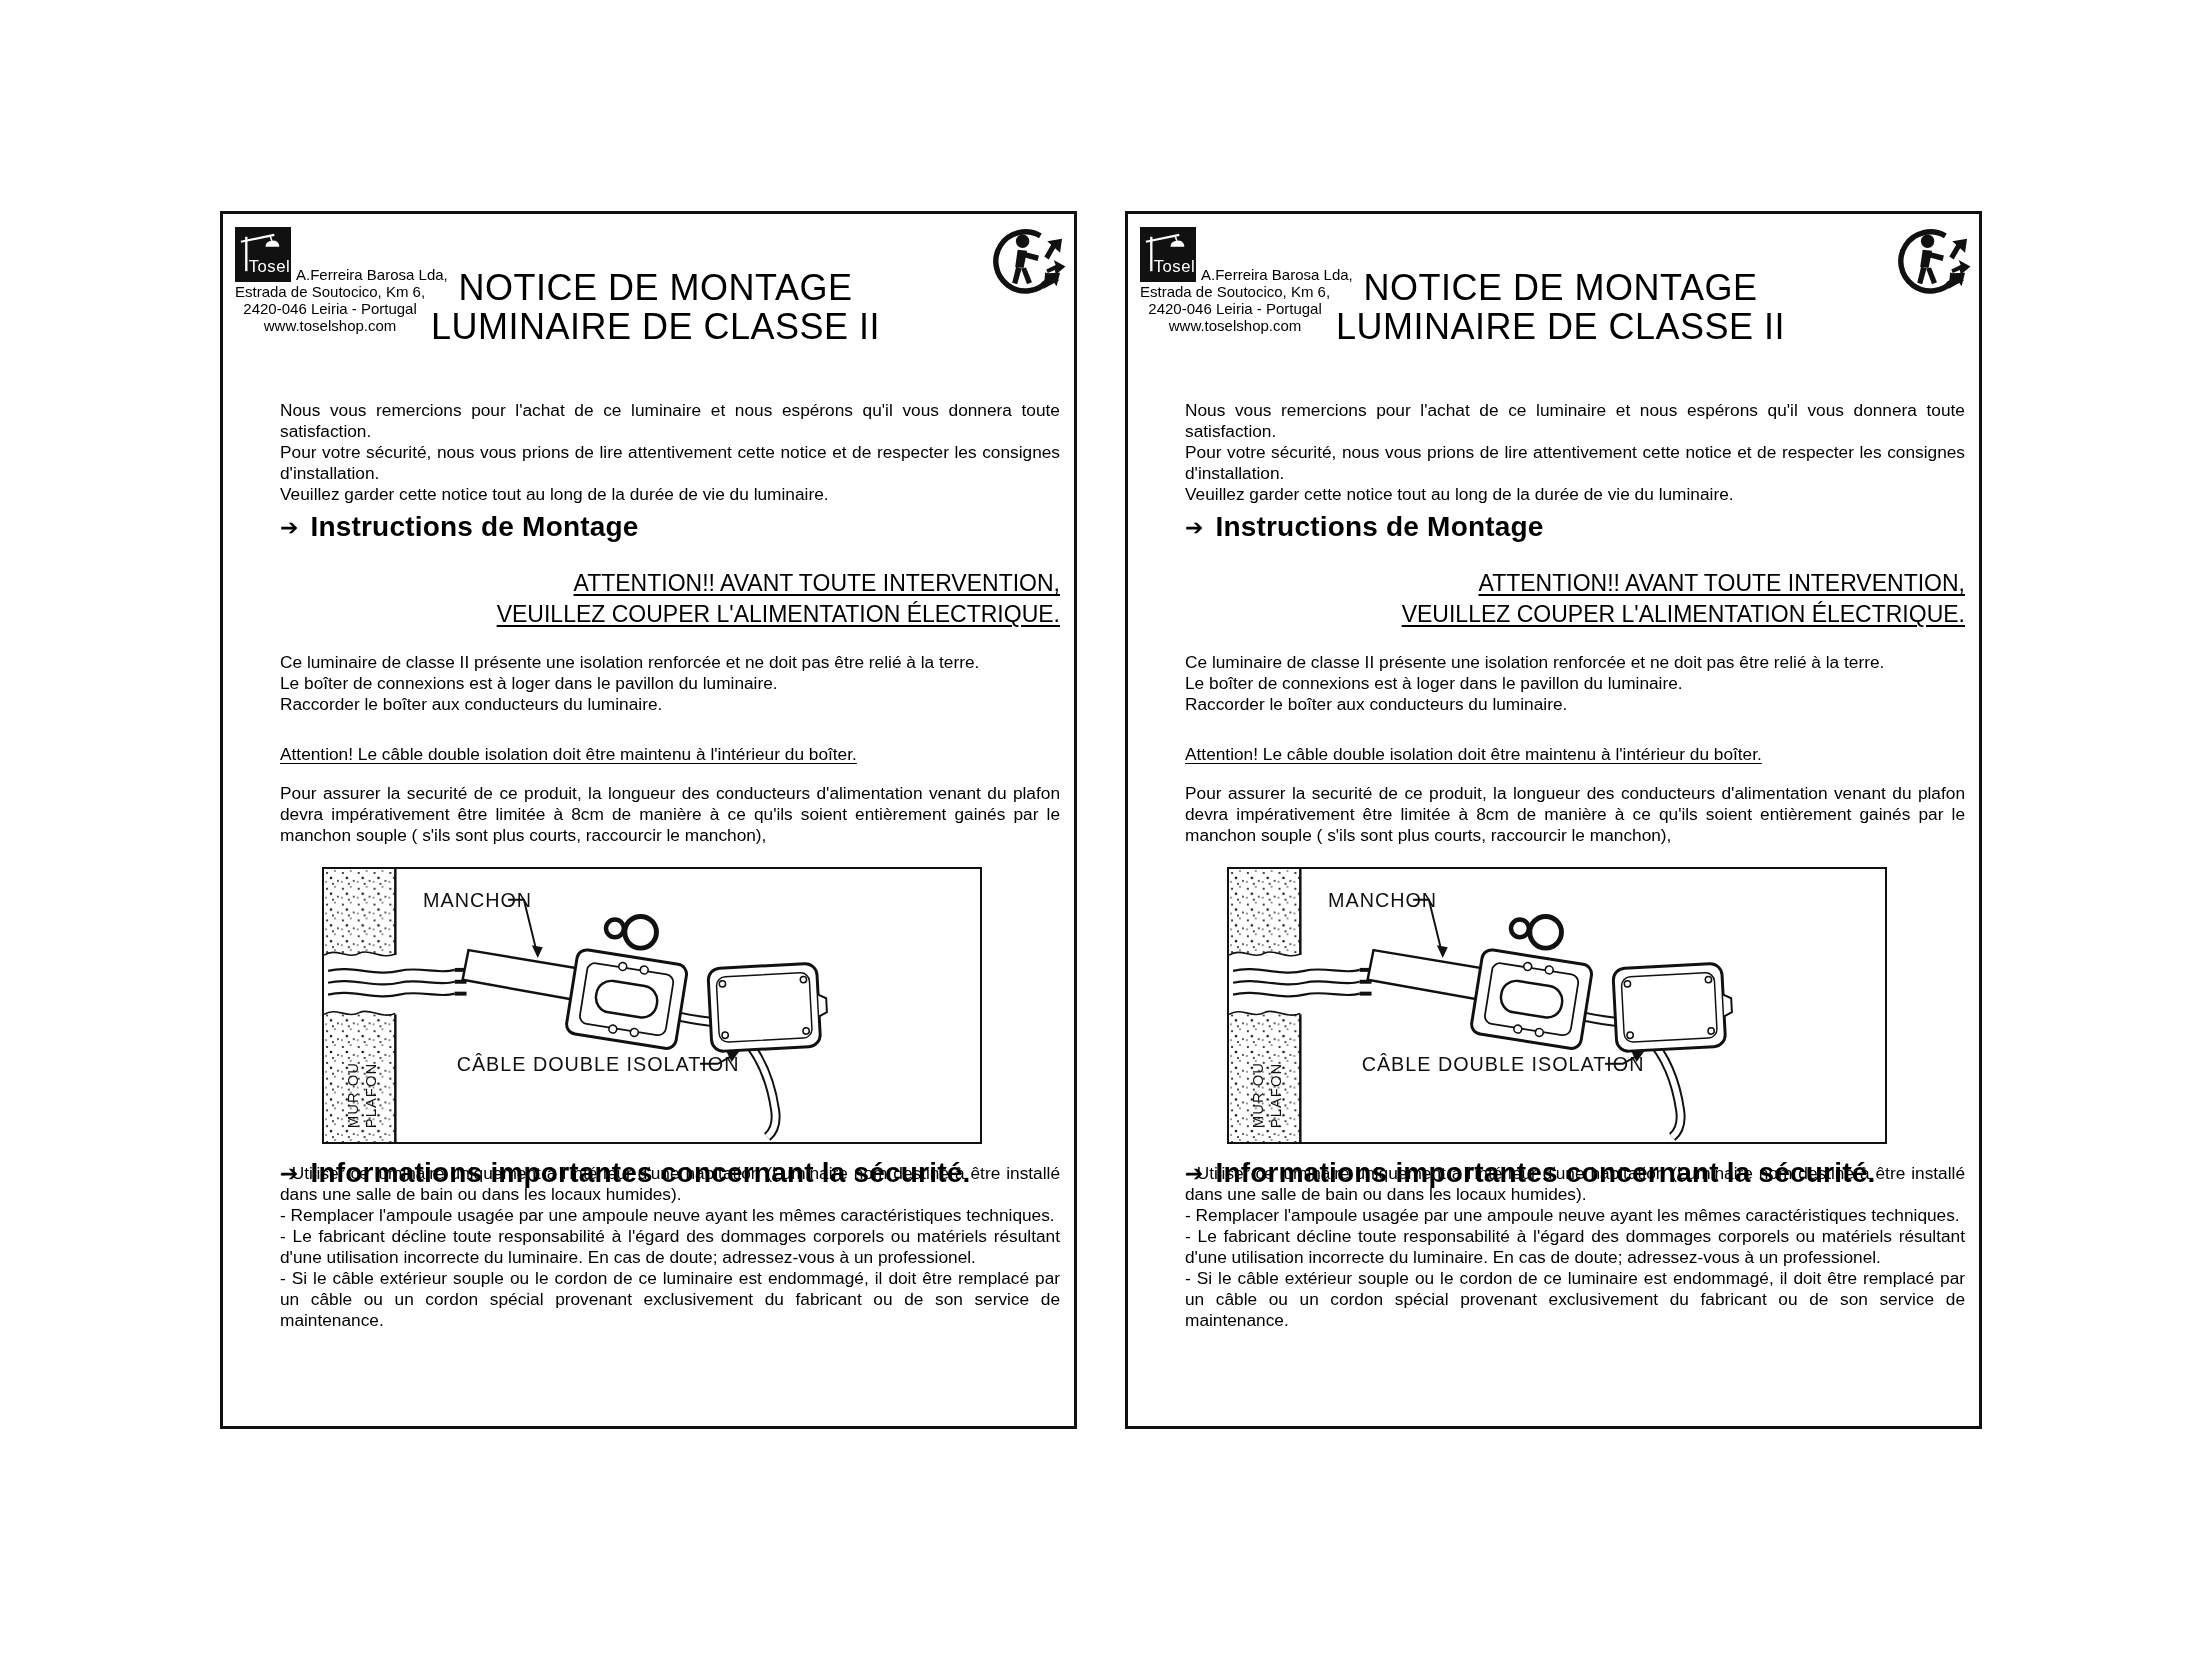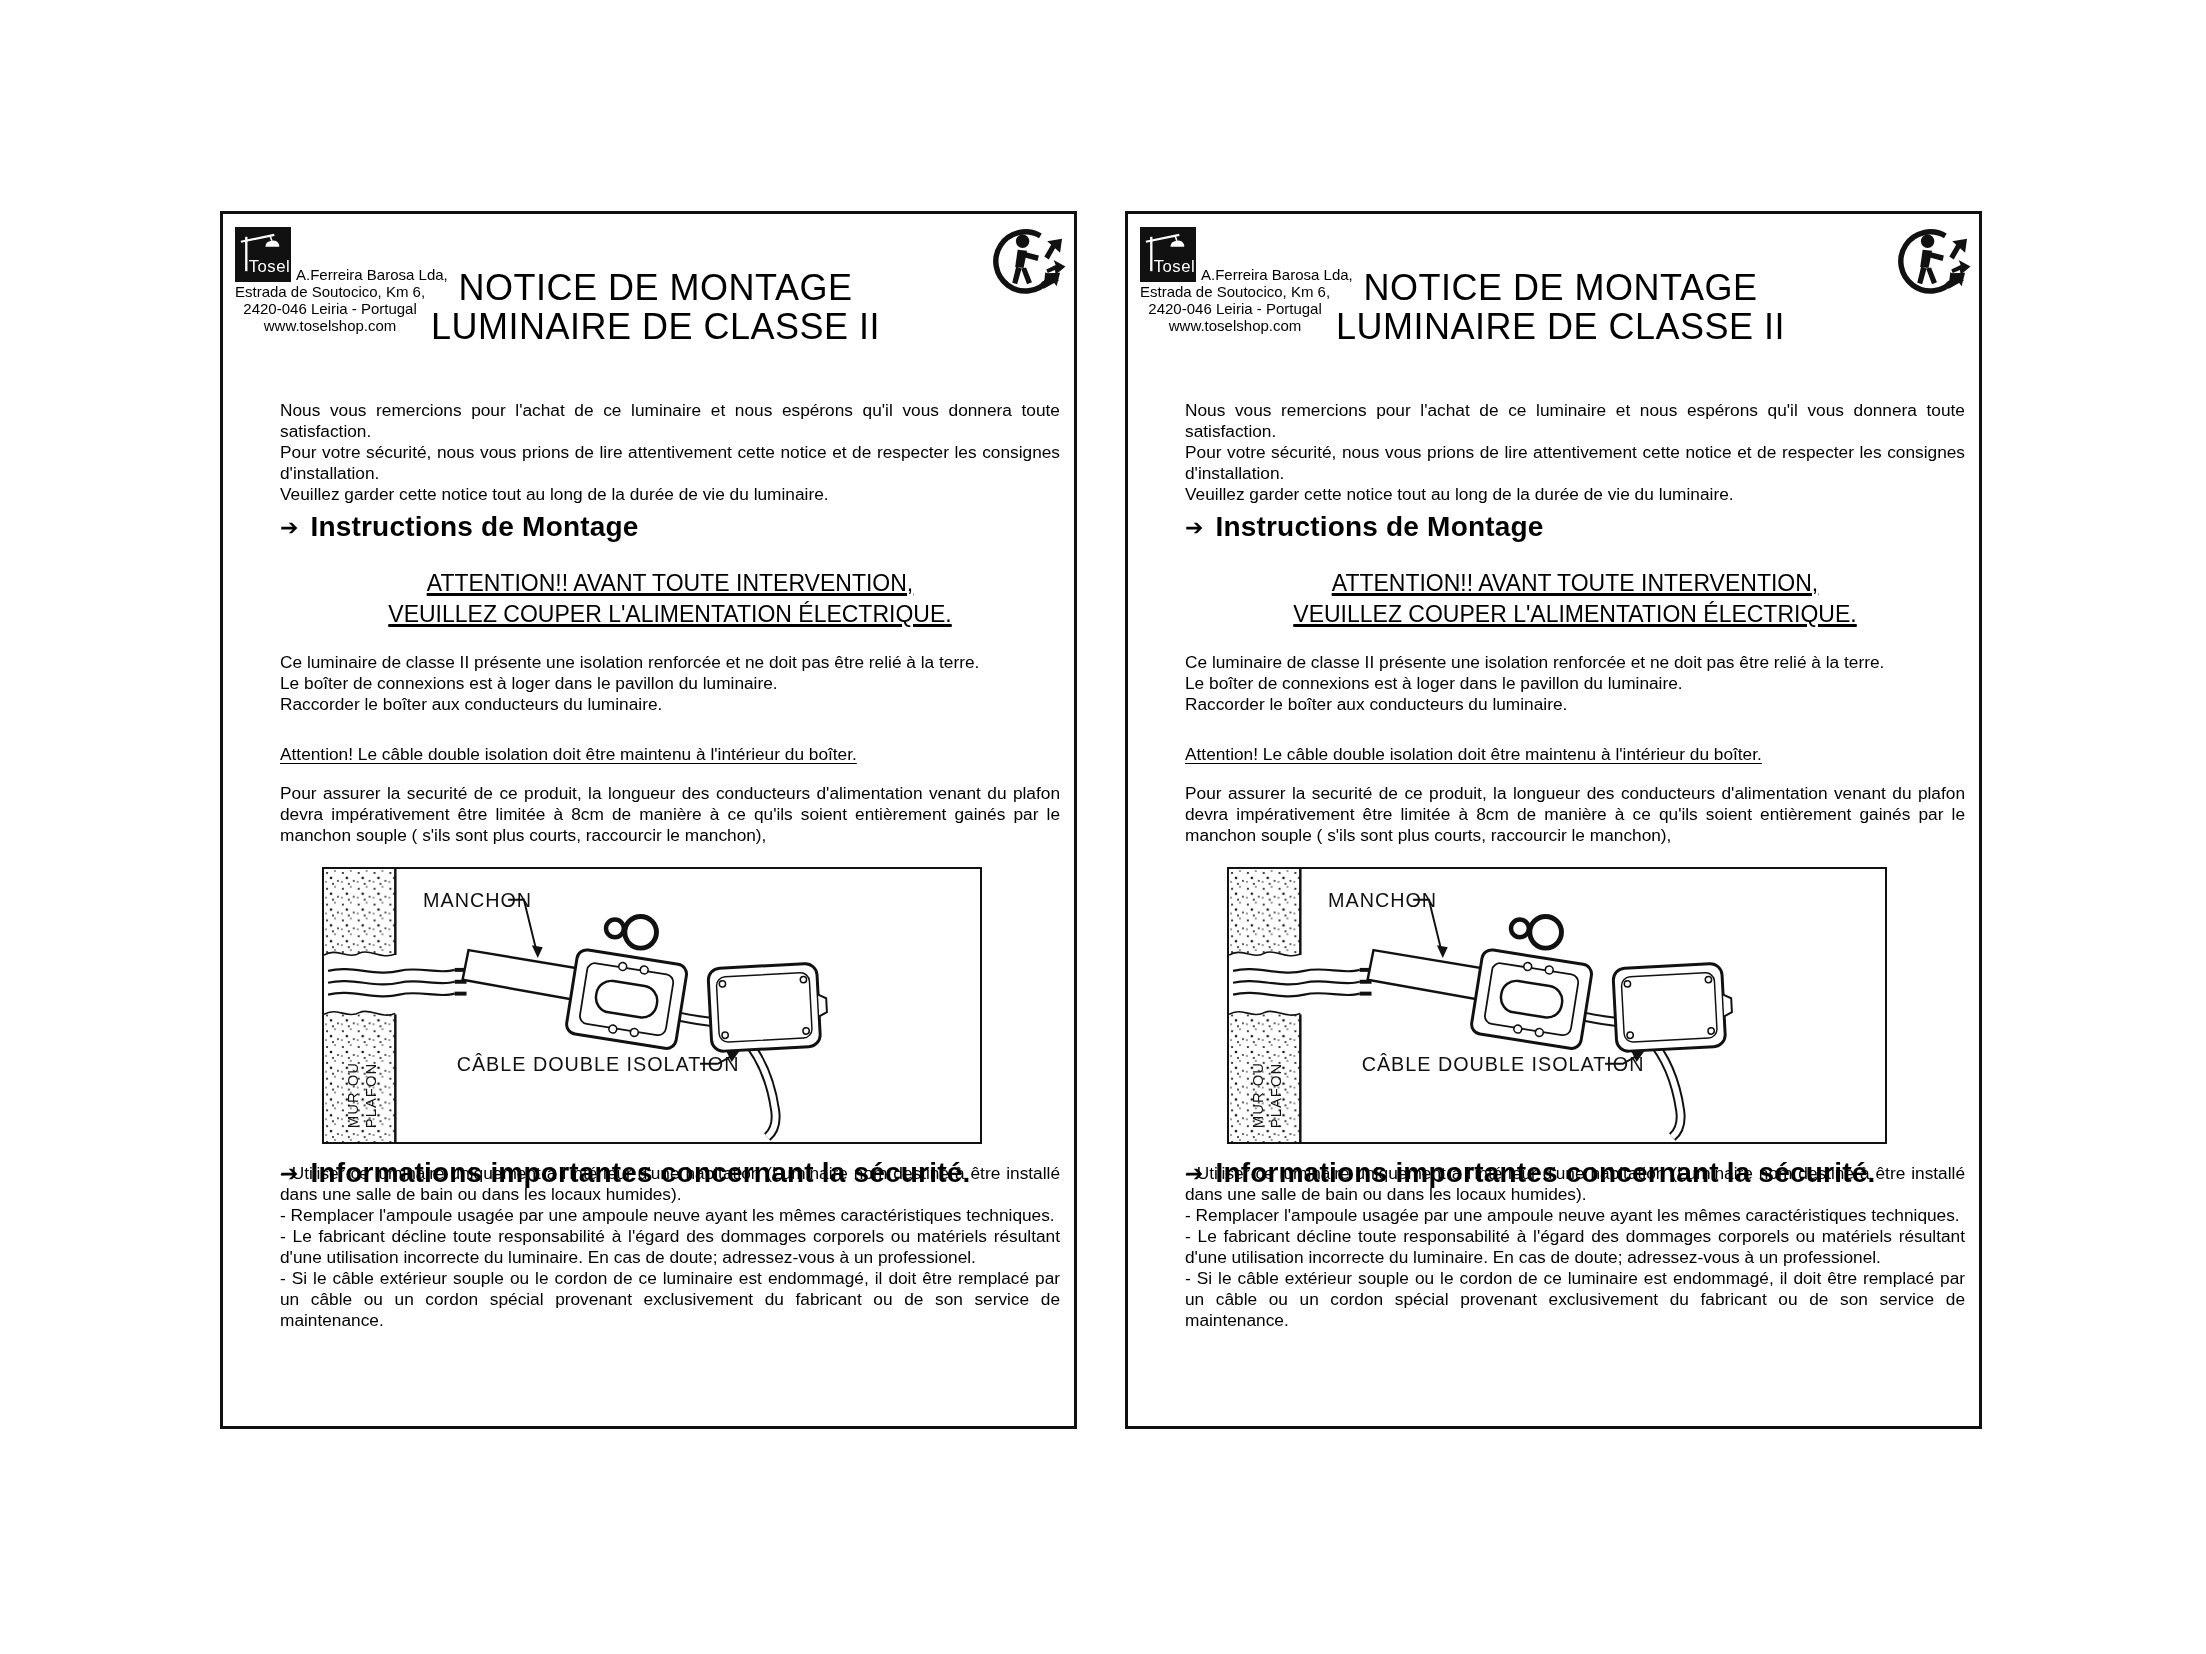--- a/index.html
+++ b/index.html
@@ -18,22 +18,22 @@
   .triman{position:absolute;left:770px;top:12px;width:73px;height:71px;}
 
   .body-col{left:57px;width:780px;position:absolute;}
   .jtext p{margin:0;font-size:17.3px;line-height:21px;text-align:justify;}
   .intro{top:166px;margin-top:20px;}
   .h-row{position:absolute;left:57px;display:flex;align-items:baseline;}
   .h-row .arrow{font-size:22px;margin-right:12px;transform:translateY(-1px);}
   .h-row .h-label{font-size:28px;letter-spacing:0.2px;font-weight:bold;}
   .h1-row{top:297px;}
   .h2-row{top:943px;}
-  .warning{position:absolute;left:57px;width:780px;top:354px;text-align:center;
-           font-size:23px;line-height:31px;text-decoration:underline;}
+  .warning{position:absolute;left:57px;width:780px;top:354px;text-align:right;
+           font-size:23px;line-height:31px;}
   .warning div{text-decoration:underline;text-underline-offset:3px;}
   .p-class{top:438px;}
   .attention{position:absolute;left:57px;top:530px;font-size:17.3px;
              text-decoration:underline;text-underline-offset:3px;}
   .p-assure{top:569px;}
   .diagram{position:absolute;left:99px;top:653px;width:656px;height:273px;
            border:2px solid #111;box-sizing:content-box;background:#fff;}
   .diagram svg{display:block;width:656px;height:273px;}
   .safety{top:949px;}
   svg text{font-family:"Liberation Sans", sans-serif;}

